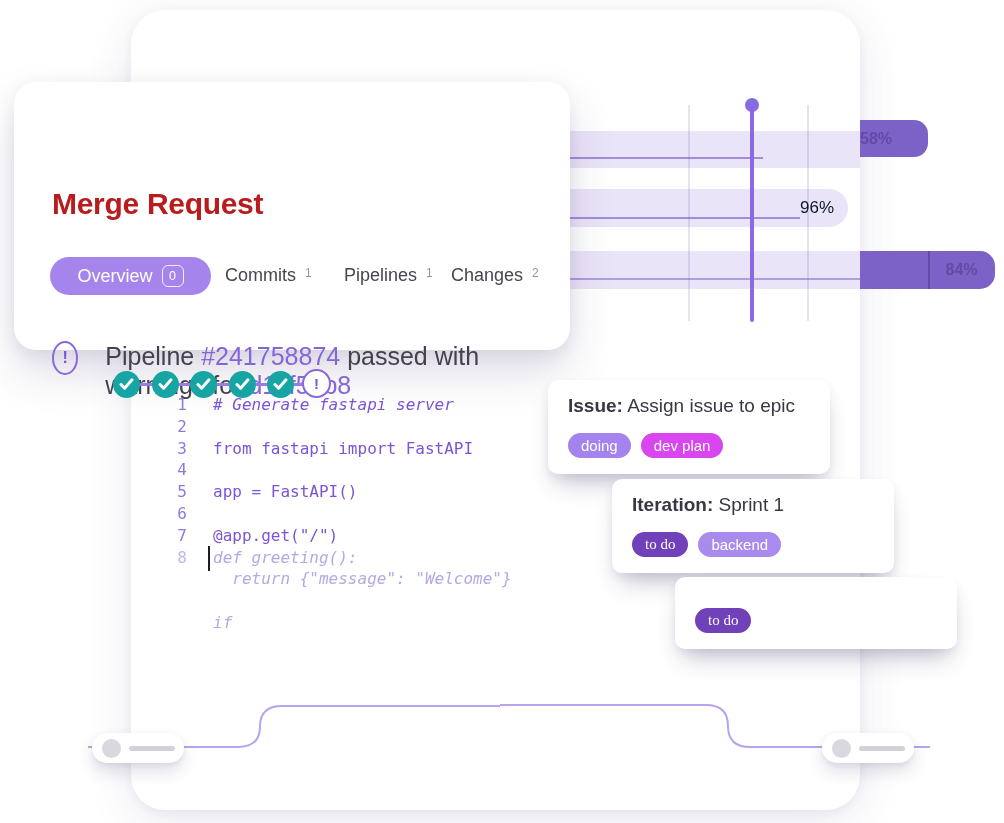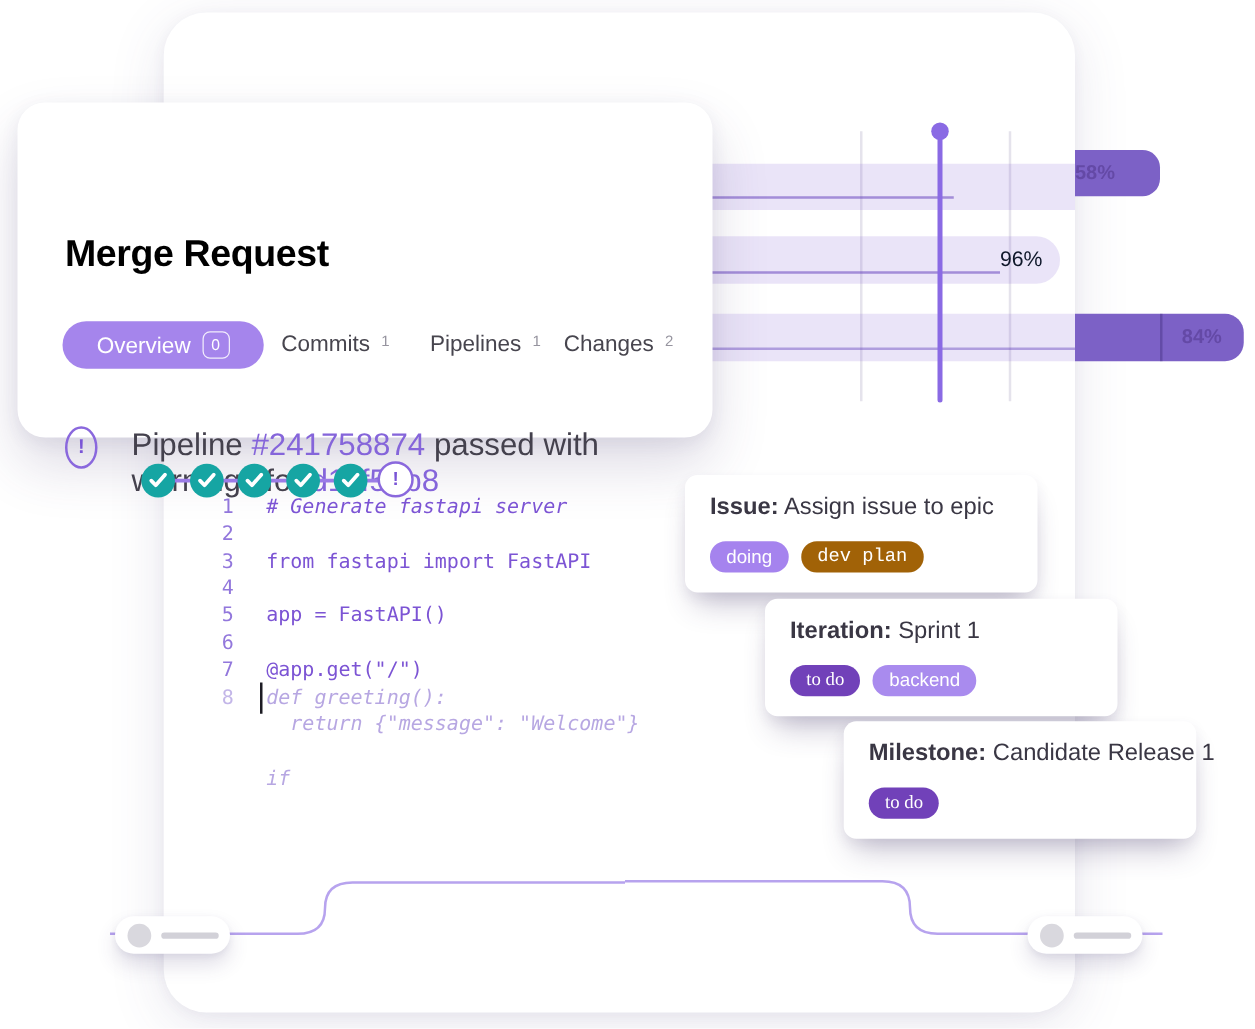--- a/index.html
+++ b/index.html
@@ -28,21 +28,21 @@
   .progress-line{position:absolute;height:2px;background:rgba(104,70,190,.55);}
   .pl1{left:560px;top:157px;width:203px;}
   .pl2{left:560px;top:217px;width:240px;}
   .pl3{left:560px;top:278px;width:430px;background:rgba(104,70,190,.45);}
   .marker-line{position:absolute;left:750px;top:104px;width:4px;height:218px;border-radius:2px;background:#8a6ae4;}
   .marker-dot{position:absolute;left:745px;top:98px;width:14px;height:14px;border-radius:50%;background:#8a6ae4;}
 
   
   .mr-card{position:absolute;left:14px;top:82px;width:556px;height:268px;background:#fff;
     border-radius:22px;box-shadow:0 22px 44px rgba(70,58,110,.18),0 4px 14px rgba(70,58,110,.08);}
-  .mr-title{position:absolute;left:38px;top:105px;font-size:30px;font-weight:700;color:#000000;letter-spacing:-.3px;}
+  .mr-title{position:absolute;left:38px;top:105px;font-size:30px;font-weight:700;color:#b91c1c;letter-spacing:-.3px;}
   .tab-pill{position:absolute;left:36px;top:175px;width:161px;height:38px;border-radius:19px;
     background:#a585ec;color:#fff;display:flex;align-items:center;justify-content:center;gap:9px;
     font-size:18px;border:none;cursor:pointer;}
   .tab-badge{width:20px;height:20px;border:1.6px solid rgba(255,255,255,.85);border-radius:6px;
     display:flex;align-items:center;justify-content:center;font-size:12.5px;line-height:1;}
   .tab{position:absolute;top:183px;font-size:18px;color:#47454e;cursor:pointer;}
   .tab .cnt{font-size:12px;color:#96949f;margin-left:9px;position:relative;top:-4px;}
   .tab-commits{left:211px;} .tab-pipelines{left:330px;} .tab-changes{left:437px;}
 
   .pipe-row{position:absolute;left:38px;top:234px;display:flex;align-items:center;}
@@ -75,21 +75,21 @@
   .float-card{position:absolute;background:#fff;border-radius:10px;padding:15px 20px 16px;
     box-shadow:0 16px 24px -8px rgba(62,50,100,.30),0 4px 10px rgba(62,50,100,.08);}
   .fc-issue{left:548px;top:380px;width:242px;}
   .fc-iter{left:612px;top:479px;width:242px;}
   .fc-mile{left:675px;top:577px;width:242px;}
   .fc-title{font-size:19px;color:#3a3744;white-space:nowrap;}
   .fc-title .b{font-weight:700;}
   .tags{display:flex;gap:10px;margin-top:16px;}
   .tag{display:inline-flex;align-items:center;height:25px;padding:0 13px;border-radius:13px;
     color:#fff;font-size:15px;cursor:pointer;}
-  .tag-mid{background:#a583ee;} .tag-light{background:#a16207;font-family:Liberation Mono, monospace;}
+  .tag-mid{background:#a583ee;} .tag-light{background:#d946ef;}
   .tag-dark{background:#7141b9;font-family:Liberation Serif, serif;} .tag-mid2{background:#a98bee;}
 
   
   .branch-svg{position:absolute;left:0;top:0;pointer-events:none;}
   .merge-pill{position:absolute;left:398px;top:678px;width:213px;height:55px;background:#fff;
     border:none;border-radius:28px;display:flex;align-items:center;cursor:pointer;
     box-shadow:0 14px 26px rgba(70,58,110,.20),0 3px 8px rgba(70,58,110,.08);
     font-family:"Liberation Sans",sans-serif;}
   .merge-label{font-size:27px;color:#3b3a44;margin-left:14px;}
   .refresh-btn{margin-left:16px;width:42px;height:42px;border-radius:50%;background:#d9d9de;
@@ -217,21 +217,20 @@
 
   <div class="float-card fc-iter">
     <div class="fc-title"><span class="b">Iteration:</span><span> Sprint 1</span></div>
     <div class="tags">
       <span class="tag tag-dark">to do</span>
       <span class="tag tag-mid2">backend</span>
     </div>
   </div>
 
   <div class="float-card fc-mile">
-    <div class="fc-title"><span class="b">Milestone:</span><span> Candidate Release 1</span></div>
     <div class="tags">
       <span class="tag tag-dark">to do</span>
     </div>
   </div>
 
   <svg class="branch-svg" width="1004" height="823">
     <path d="M 88 747 H 238 Q 260 747 260 726.5 Q 260 706 282 706 H 500" fill="none" stroke="#b7a3ee" stroke-width="2"></path>
     <path d="M 500 705 H 706 Q 728 705 728 726 Q 728 747 750 747 H 930" fill="none" stroke="#b7a3ee" stroke-width="2"></path>
   </svg>
 

